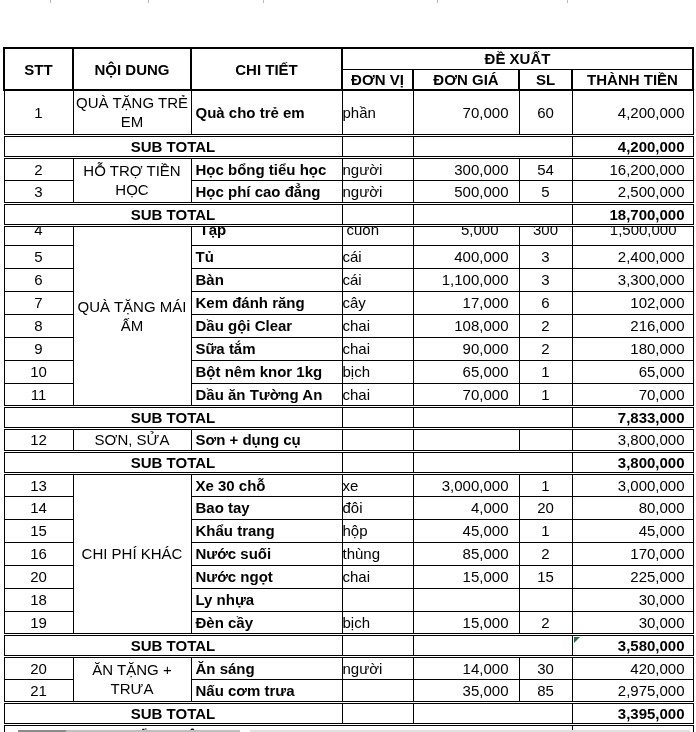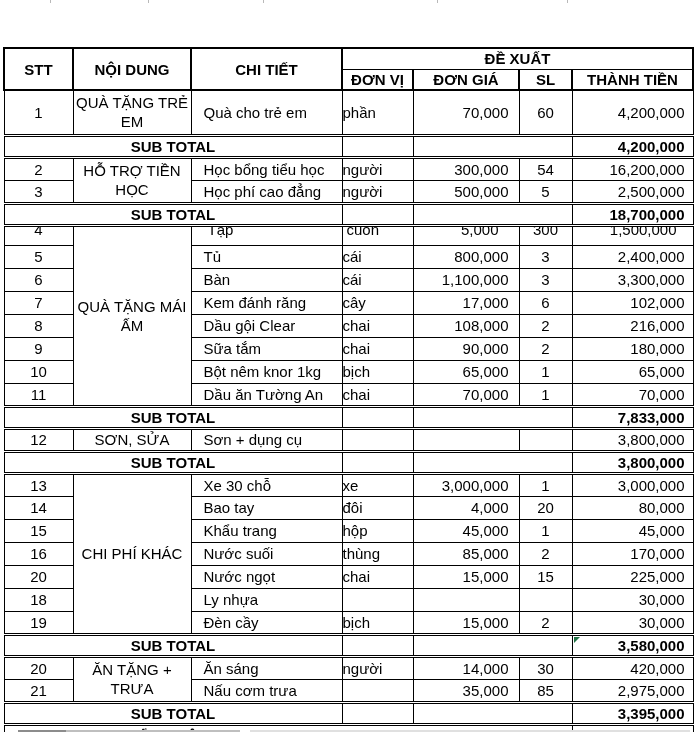--- a/index.html
+++ b/index.html
@@ -15,21 +15,21 @@
   td.hd-dexuat { border-bottom:1px solid #000; }
   tr.h2 td.hd { border-top:1px solid #000; }
 
   
   tr.data { height:23px; }
   tr.row1 { height:45px; }
   tr.row4 { height:18px; }
   td.stt { text-align:center; }
   td.nd  { text-align:center; line-height:19px; }
   td.nd.nowrap { white-space:nowrap; }
-  td.ct  { text-align:left; padding-left:12px; }
+  td.ct  { text-align:left; padding-left:4px;font-weight:bold; }
   td.dv  { text-align:left; }
   td.dg  { text-align:right; padding-right:10px; }
   td.sl  { text-align:center; }
   td.tt  { text-align:right; padding-right:8px; }
 
   
   tr.row4 td .clip { display:block; height:18px; overflow:hidden; }
   tr.row4 td .clip > span { display:block; line-height:25px; margin-top:-10px; }
   tr.row4 td.dg .clip > span { padding-right:10px; text-align:right; }
   tr.row4 td.tt .clip > span { padding-right:8px; text-align:right; }
@@ -160,21 +160,21 @@
       <td class="tt">
             <div class="clip">
               <span>1,500,000</span>
             </div>
           </td>
     </tr>
     <tr class="data">
       <td class="stt">5</td>
       <td class="ct">Tủ</td>
       <td class="dv">cái</td>
-      <td class="dg">800,000</td>
+      <td class="dg">400,000</td>
       <td class="sl">3</td>
       <td class="tt">2,400,000</td>
     </tr>
     <tr class="data">
       <td class="stt">6</td>
       <td class="ct">Bàn</td>
       <td class="dv">cái</td>
       <td class="dg">1,100,000</td>
       <td class="sl">3</td>
       <td class="tt">3,300,000</td>

